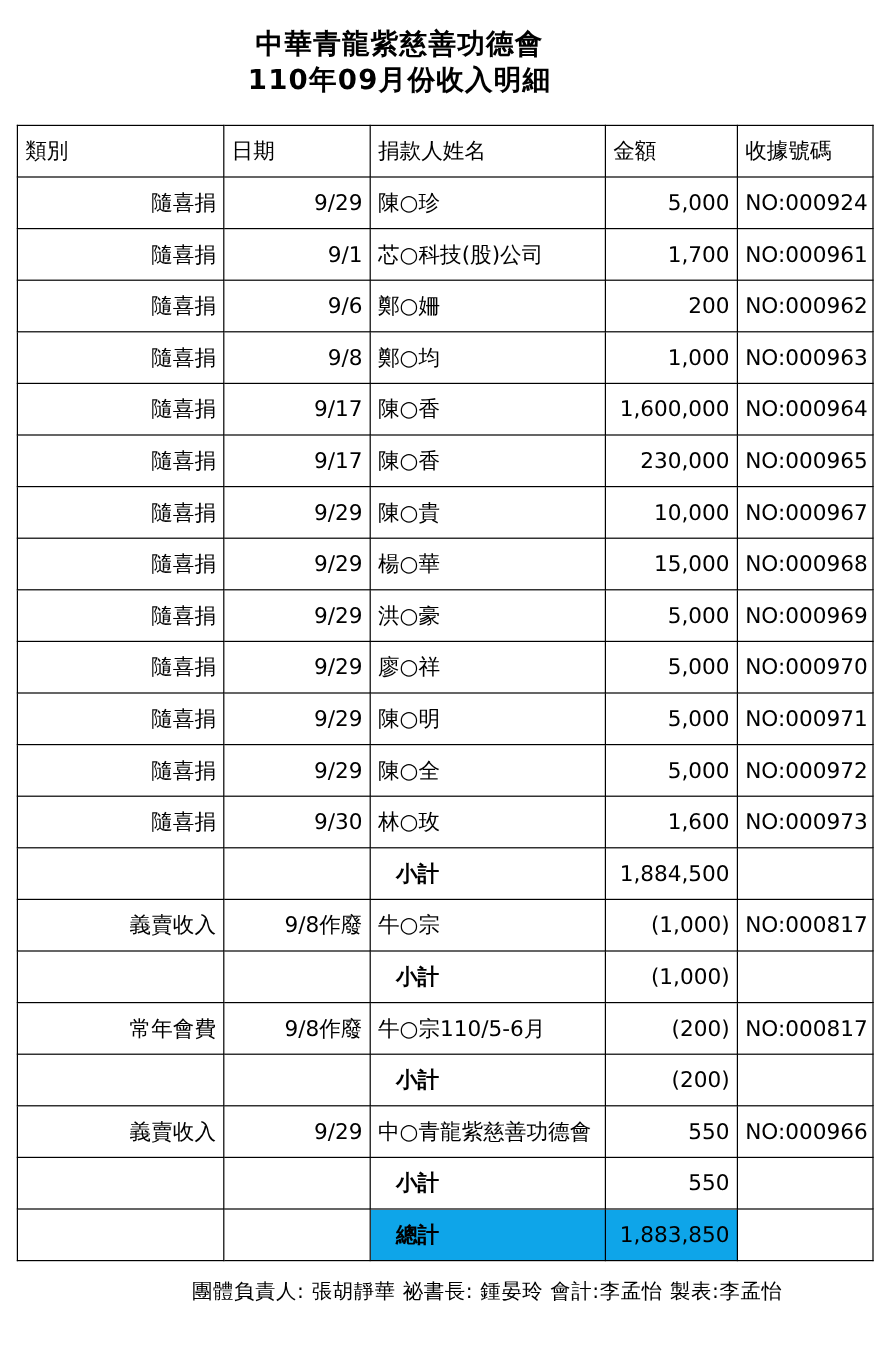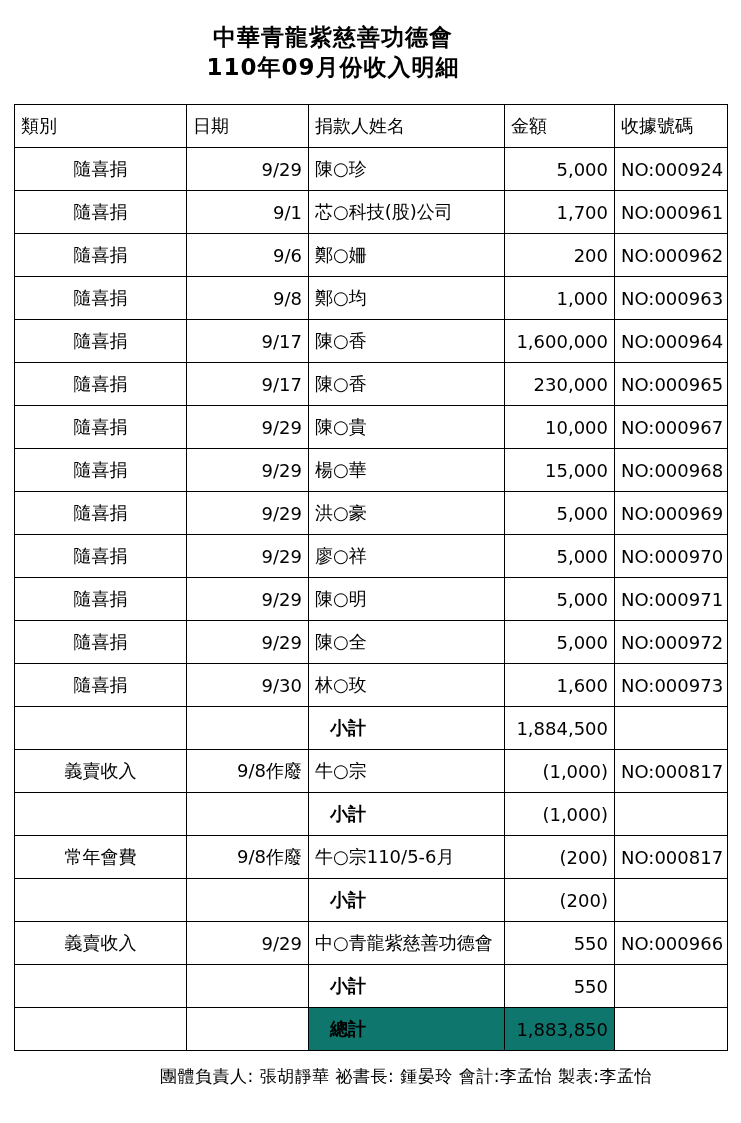--- a/index.html
+++ b/index.html
@@ -47,29 +47,29 @@
     overflow: hidden;
     white-space: nowrap;
   }
   col.c-type   { width: 172px; }
   col.c-date   { width: 122px; }
   col.c-name   { width: 196px; }
   col.c-amount { width: 110px; }
   col.c-receipt{ width: 113px; }
 
   .hdr td { text-align: left; }
-  .td-type { text-align: center; }
+  .td-type { text-align: right; }
   .td-date { text-align: right; }
   .td-name { text-align: left; }
   .td-amount { text-align: right; }
   .td-receipt { text-align: right; font-size: 17px; }
   .small-name { font-size: 15px; }
   .total-row .td-name,
   .total-row .td-amount {
-    background: #0f766e;
+    background: #0ea5e9;
     font-weight: bold;
   }
   .total-row .td-amount { text-align: right; }
   .subtotal .td-name { font-weight: bold; padding-left: 21px; }
   .subtotal .td-amount { font-weight: normal; text-align: right; }
   .footer {
     margin-top: 14px;
     text-align: right;
     font-size: 17px;
     letter-spacing: 0.5px;

